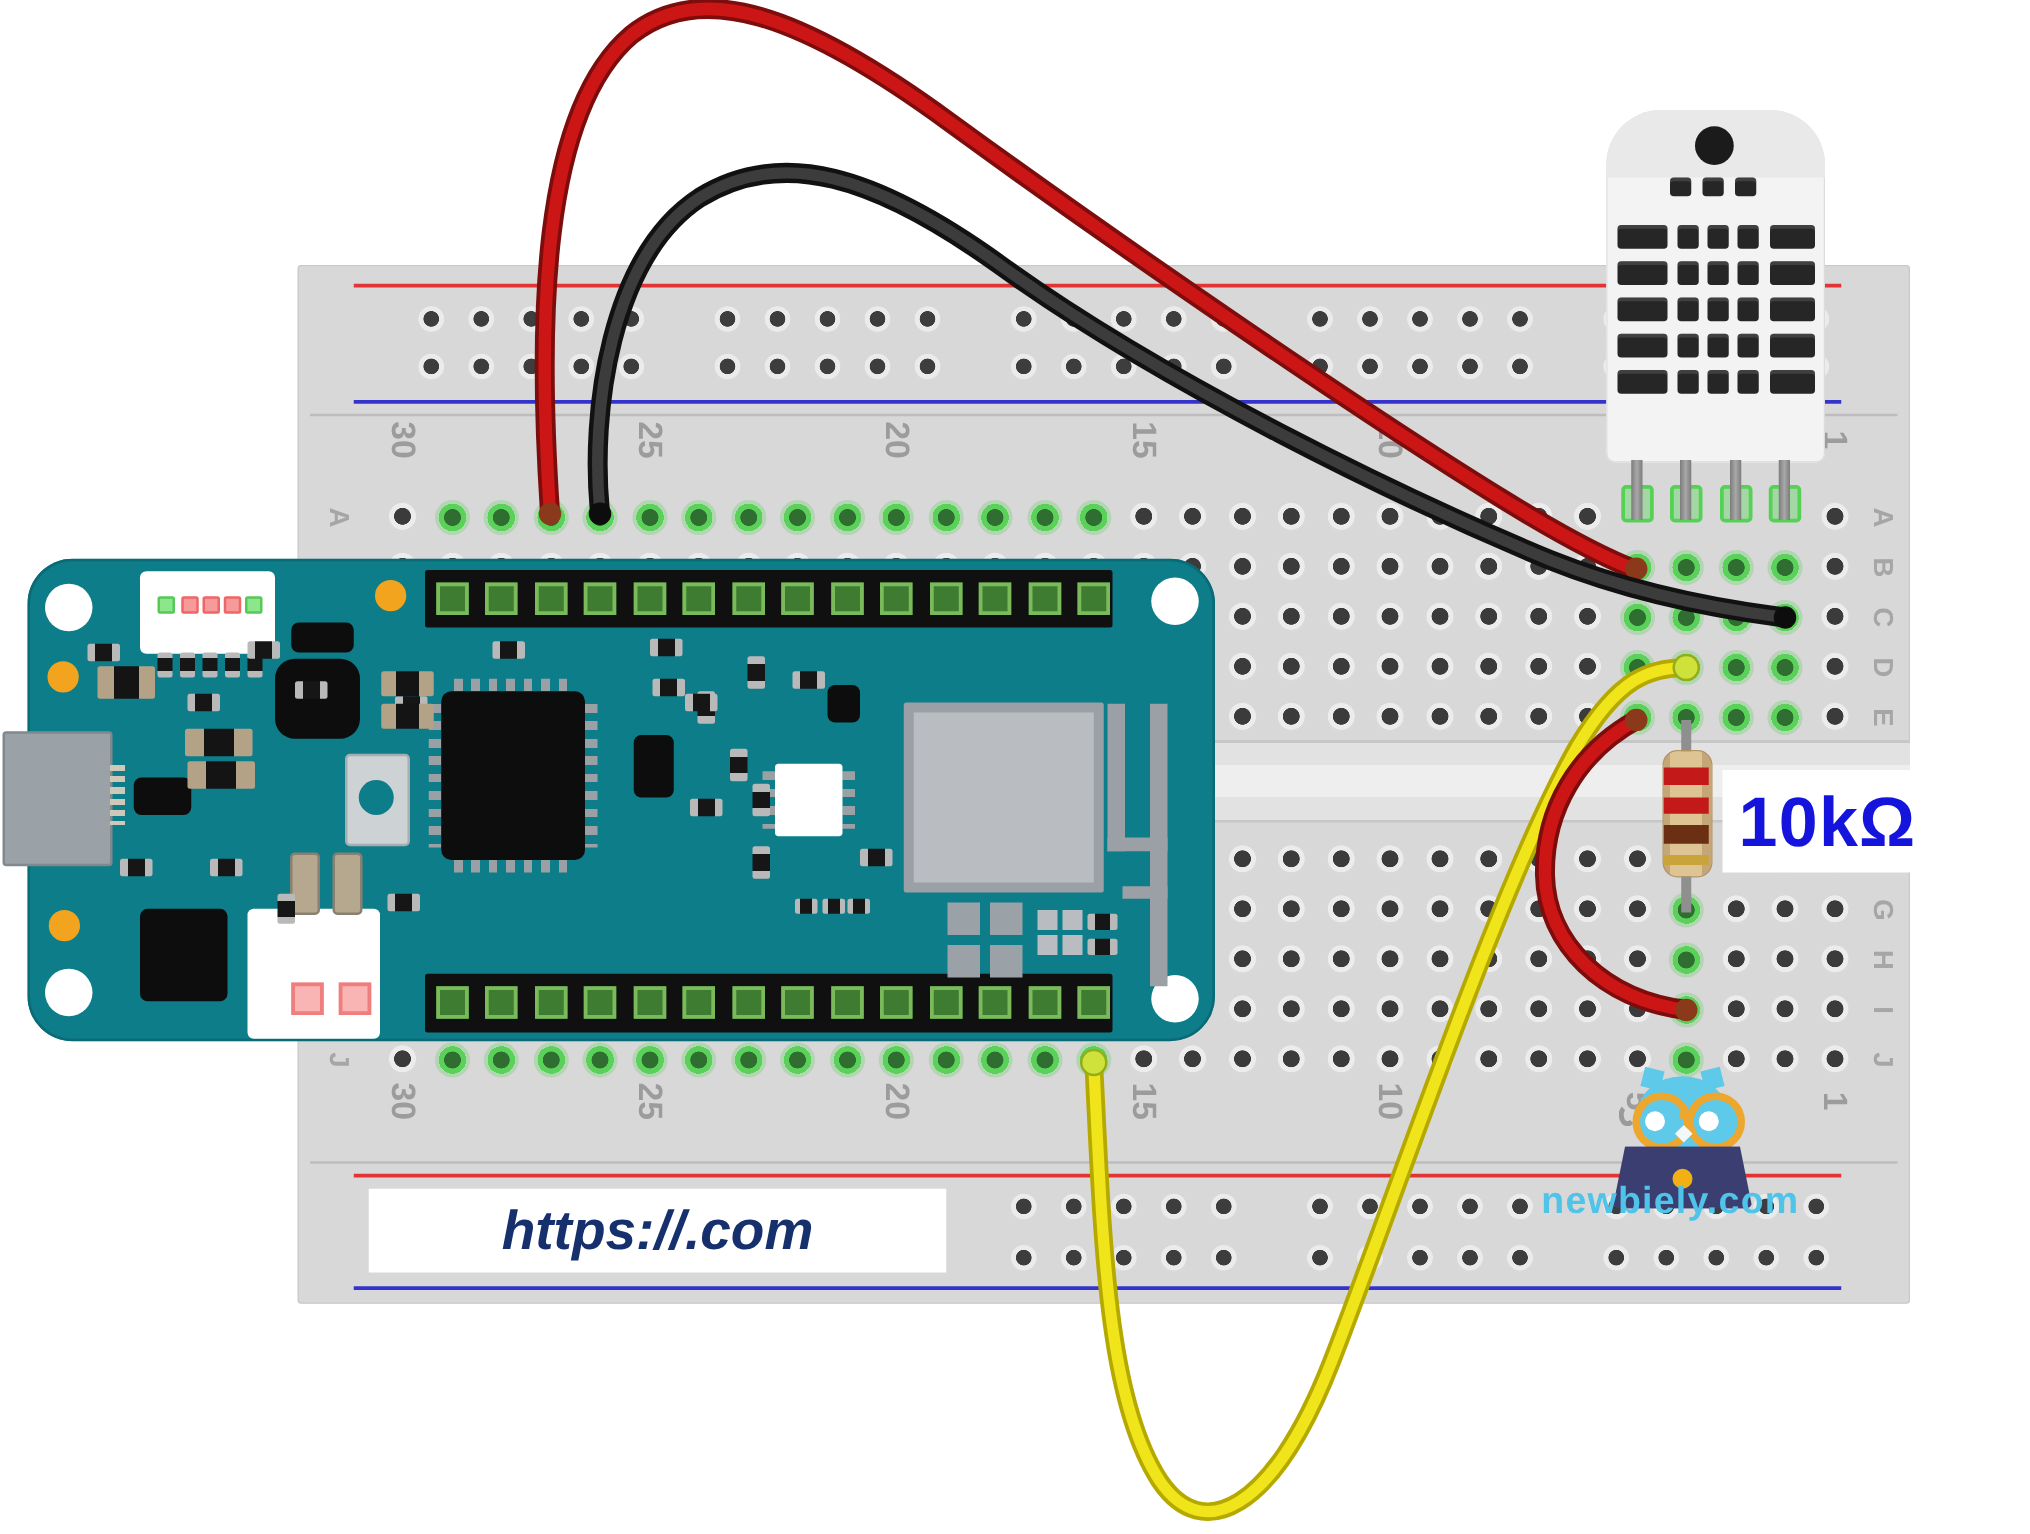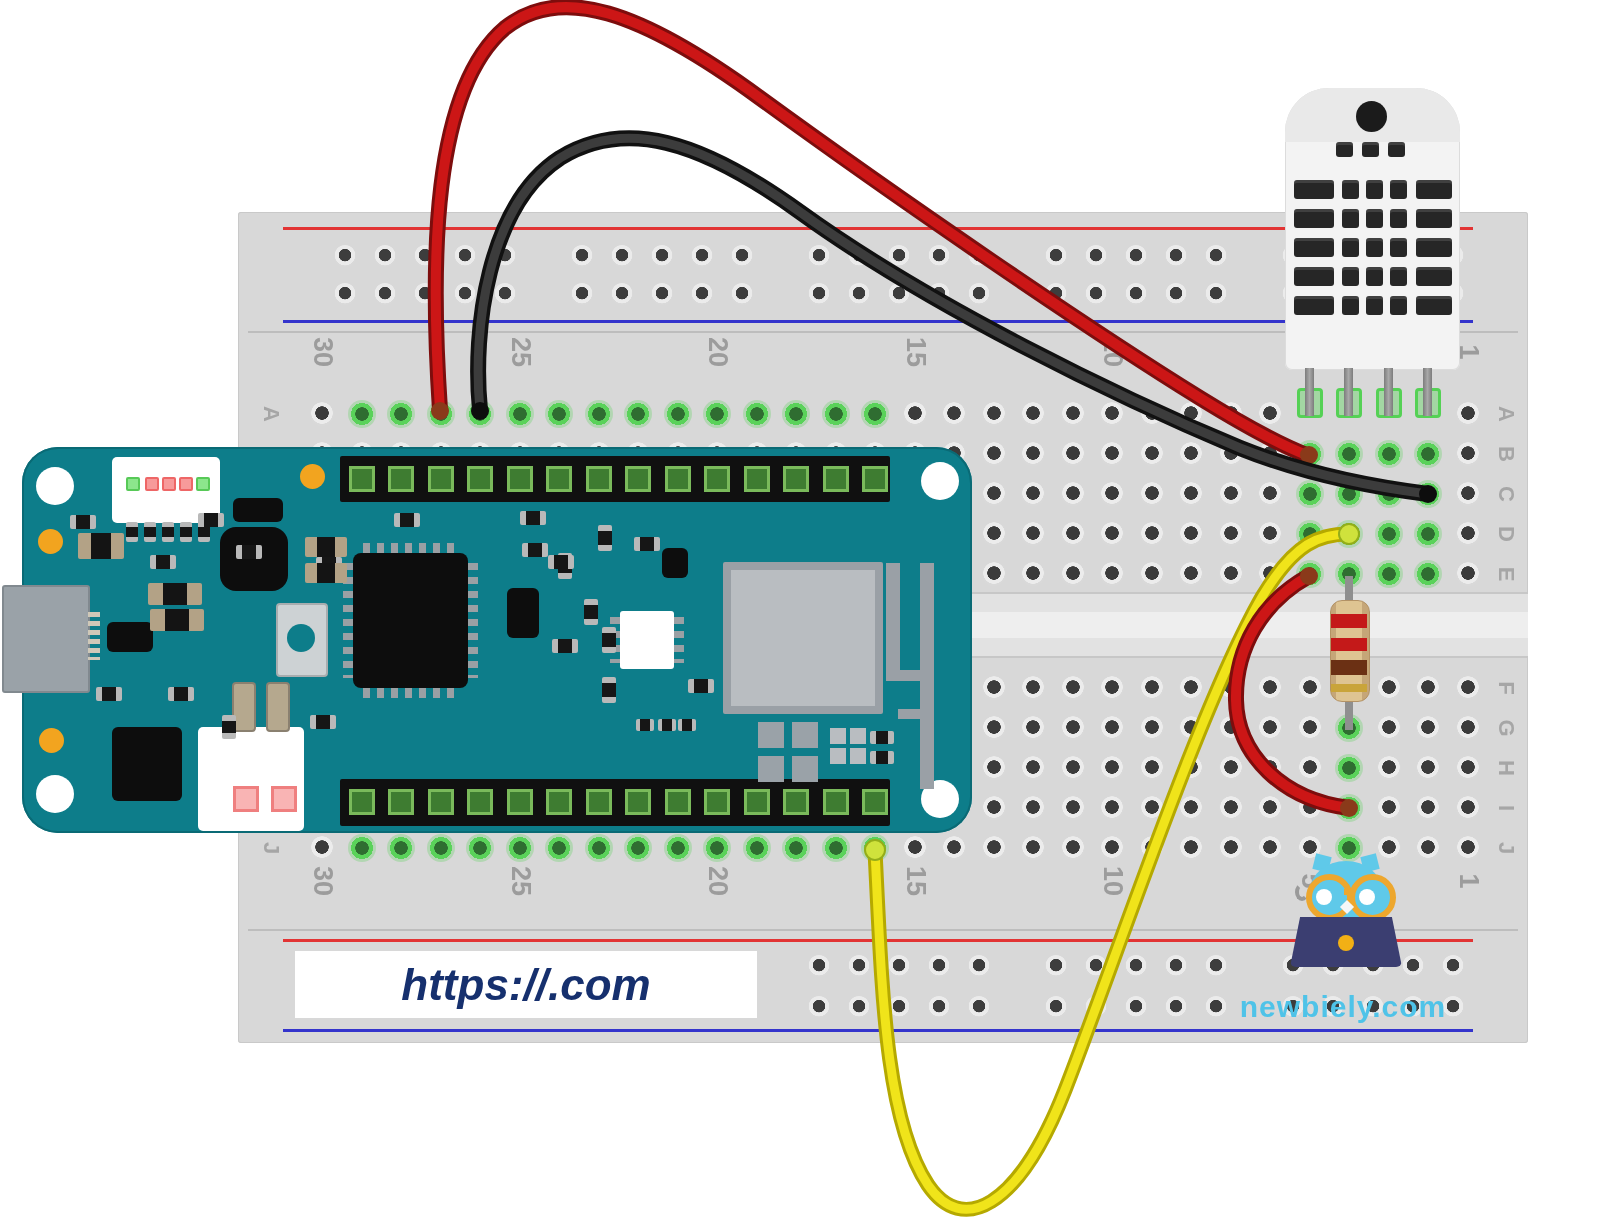--- a/index.html
+++ b/index.html
@@ -64,21 +64,21 @@
   .ear{position:absolute;width:16px;height:16px;background:#5fc9e9;z-index:40}
   .lens{position:absolute;width:35px;height:35px;border-radius:50%;border:6px solid #eda72e;background:#5fc9e9;box-sizing:content-box;z-index:42}
   .lens::after{content:"";position:absolute;left:4px;top:9px;width:16px;height:16px;border-radius:50%;background:#ffffff}
   #glass-bridge{position:absolute;left:1344px;top:889px;width:9px;height:6px;background:#eda72e;z-index:42}
   #temple{position:absolute;left:1295px;top:883px;width:14px;height:18px;border:4px solid #9a9a9a;border-right-color:transparent;
           border-top-color:transparent;border-radius:50%;box-sizing:border-box;z-index:41}
   #beak{position:absolute;left:1342px;top:902px;width:10px;height:10px;background:#f4f7f8;transform:rotate(45deg);z-index:43}
   #laptop{position:absolute;left:1290px;top:917px;width:112px;height:50px;background:#3b3e71;border-radius:6px;
           clip-path:polygon(9% 0%,91% 0%,100% 100%,0% 100%);z-index:44}
   #laptop-dot{position:absolute;left:1338px;top:935px;width:16px;height:16px;border-radius:50%;background:#f2b015;z-index:45}
-  #caption{position:absolute;left:1233px;top:990px;width:220px;text-align:center;z-index:40;
+  #caption{position:absolute;left:1233px;top:944px;width:220px;z-index:40;
            font-size:30px;font-weight:700;color:#4fc3e8;letter-spacing:1px}
 </style>
 </head>
 <body>
 
 <div id="stage">
 
   <div id="breadboard"></div>
 
   <div class="bbline" style="left:283px;top:227px;width:1190px;height:3px;background:#e23434"></div>
@@ -733,20 +733,23 @@
       <circle cx="1349" cy="534" r="10" fill="#cfe23c" stroke="#94ad19" stroke-width="2"></circle>
     </g>
     <g>
       <path d="M 1309 576 C 1262 602 1235 648 1236 700 C 1237 755 1283 800 1349 808" fill="none" stroke="#7d0d0d" stroke-width="16" stroke-linecap="round"></path>
       <path d="M 1309 576 C 1262 602 1235 648 1236 700 C 1237 755 1283 800 1349 808" fill="none" stroke="#cc1616" stroke-width="10" stroke-linecap="round"></path>
       <circle cx="1309" cy="576" r="9" fill="#8a3a1a"></circle>
         <circle cx="1349" cy="808" r="9" fill="#8a3a1a"></circle>
     </g>
   </svg>
 
+  <div id="label10k">
+    <span>10kΩ</span>
+  </div>
 
   <div id="watermark">
     <span class="navy">https://</span>
       <span class="navy">.com</span>
   </div>
 
   <div id="mascot">
     <div class="ear" style="left:1314px;top:855px;transform:rotate(14deg)"></div>
     <div class="ear" style="left:1362px;top:855px;transform:rotate(-14deg)"></div>
     <div id="owl-head"></div>

